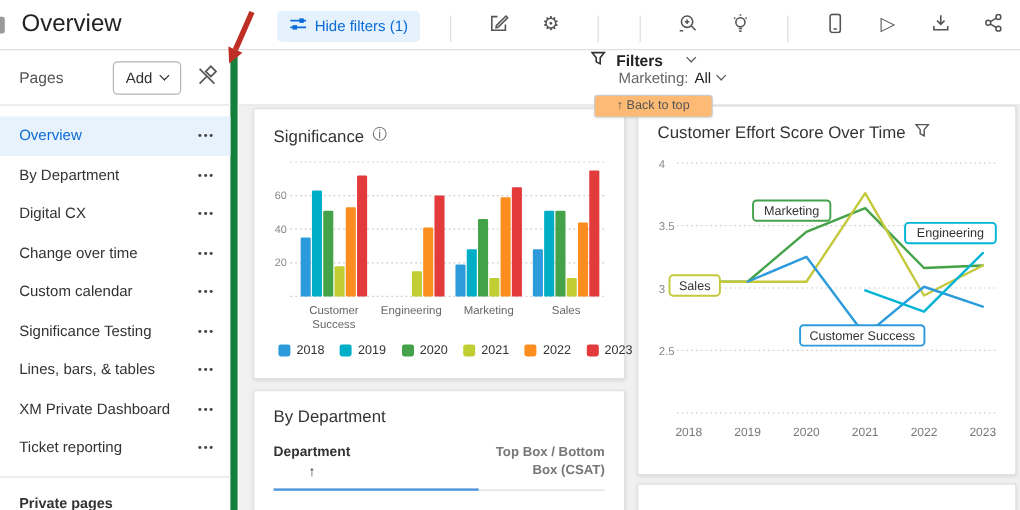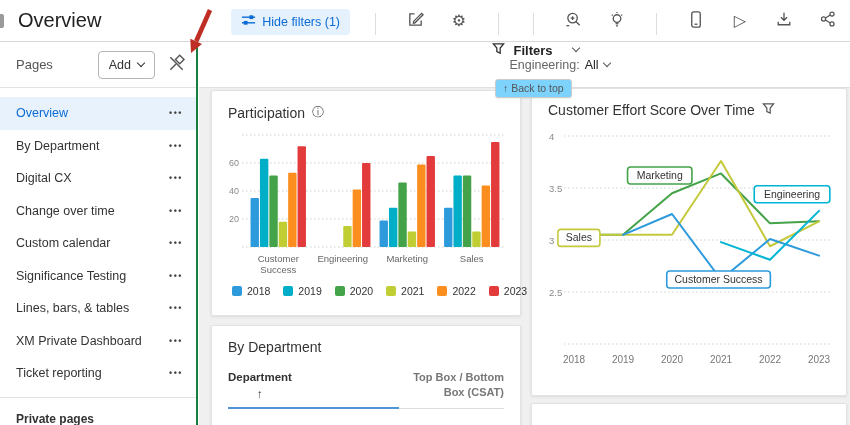--- a/index.html
+++ b/index.html
@@ -12,42 +12,42 @@
   .edge-sliver { position:absolute; left:0; top:14px; width:4px; height:14px; background:#9a9a9a; border-radius:0 2px 2px 0; }
   .page-title { font-size:20px; font-weight:500; color:#222; margin-left:18px; }
   .toolbar { margin-left:auto; display:flex; align-items:flex-end; padding-right:8px;gap:16px; }
   .pill-btn { background:#E5F1FC; color:#0B6BD6; border:none; border-radius:4px; height:26px; padding:0 10px; display:flex; align-items:center; gap:6px; font-size:12.5px; font-family:inherit; cursor:pointer; }
   .tb-divider { width:1px; height:22px; background:#ddd; margin:0 9px; }
   .tb-btn { background:none; border:none; width:28px; height:28px; display:flex; align-items:center; justify-content:center; color:#545454; cursor:pointer; font-family:inherit; }
   .tb-text-btn { background:none; border:none; height:28px; display:flex; align-items:center; gap:7px; color:#444; font-size:12.5px; cursor:pointer; font-family:inherit; padding:0 4px; }
   .glyph { font-size:16px; line-height:1; color:#545454; }
 
   
-  .sidebar { position:absolute; top:42px; left:0; width:198px; bottom:0; background:#fff; border-right:2px solid #15803d; }
+  .sidebar { position:absolute; top:42px; left:0; width:198px; bottom:0; background:#fff; border-right:6px solid #15803d; }
   .pages-header { height:46px; display:flex; align-items:center; padding:0 10px 0 16px; border-bottom:1px solid #e2e2e2; }
   .pages-title { font-size:13px; color:#555; flex:1; }
   .add-btn { border:1px solid #b5b5b5; border-radius:4px; height:27px; padding:13px 10px; font-size:12.5px; color:#333; display:flex; align-items:center; gap:7px; background:#fff; cursor:pointer; font-family:inherit; }
   .pin-btn { background:none; border:none; margin-left:12px; cursor:pointer; display:flex; align-items:center; }
   .page-list { padding-top:9px; }
   .page-item { height:32.5px; display:flex; align-items:center; justify-content:space-between; padding:0 13px 0 16px; font-size:12.5px; color:#333; cursor:pointer; }
   .page-item.selected { background:#E7F2FC; color:#0B6BD6; }
   .more-icon { color:#444; font-size:9px; letter-spacing:1.5px; font-weight:bold; }
   .sidebar-divider { border-top:1px solid #e2e2e2; margin-top:7px; }
   .private-pages { font-size:12px; font-weight:bold; color:#333; padding:14px 16px; }
 
   .chev { display:inline-block; width:6px; height:6px; border-right:1.5px solid currentColor; border-bottom:1.5px solid currentColor; transform:rotate(45deg); margin-top:-4px; }
 
   
   .main { position:absolute; top:42px; left:199px; right:0; bottom:0; background:#f0f0f0; }
   .filterbar { height:46px; background:#fff; border-bottom:1px solid #e0e0e0; display:flex; align-items:center; padding-left:22px;flex-direction:column; }
   .filters-label { font-weight:bold; font-size:13px; color:#222; display:flex; gap:8px; align-items:center; background:none; border:none; cursor:pointer; font-family:inherit; }
   .filters-chev { margin-left:12px; color:#555; }
   .dept-filter { margin-left:48px; font-size:12.5px; color:#666; display:flex; align-items:center; gap:5px; background:none; border:none; cursor:pointer; font-family:inherit; }
   .dept-value { color:#222; }
-  .back-to-top { position:absolute; left:296px; top:37px; background:#7dd3fc; border:1px solid #ccc; border-radius:3px; font-size:10.5px; color:#555; padding:2px 7px 3px; cursor:pointer; font-family:inherit; box-shadow:0 1px 2px rgba(0,0,0,.06); z-index:5; }
+  .back-to-top { position:absolute; left:296px; top:37px; background:#fdba74; border:1px solid #ccc; border-radius:3px; font-size:10.5px; color:#555; padding:2px 18px 3px; cursor:pointer; font-family:inherit; box-shadow:0 1px 2px rgba(0,0,0,.06); z-index:5; }
 
   .card { position:absolute; background:#fff; border:1px solid #e2e2e2; border-radius:2px; box-shadow:0 1px 3px rgba(0,0,0,.09); }
   .card-participation { left:12px; top:48px; width:310px; height:226px; padding:13px 16px; }
   .card-bydept { left:12px; top:283px; width:310px; height:170px; padding:13px 16px; }
   .card-ces { left:332px; top:46px; width:316px; height:308px; padding:13px 16px; }
   .card-empty { left:332px; top:361px; width:316px; height:80px; }
   .card-title-row { display:flex; align-items:center; gap:7px; font-size:14px; color:#333; }
   .info-glyph { font-size:12px; color:#555; }
 
   .legend { display:flex; gap:13px; margin-top:4px; padding-left:4px; }
@@ -218,31 +218,31 @@
     <button class="filters-label">
       <span>
         <svg width="13" height="13" viewBox="0 0 14 14" fill="none" stroke="#333" stroke-width="1.4">
           <path d="M1.5 2 H12.5 L8.8 6.5 V12 L5.2 10.3 V6.5 Z"></path>
         </svg>
       </span>
       <span>Filters</span>
       <span class="chev filters-chev"></span>
     </button>
     <button class="dept-filter">
-      <span>Engineering:</span>
+      <span>Marketing:</span>
       <span class="dept-value">All</span>
       <span class="chev" style="color:#555"></span>
     </button>
   </div>
 
   <button class="back-to-top">↑ Back to top</button>
 
   <div class="card card-participation">
     <div class="card-title-row">
-      <span>Participation</span>
+      <span>Significance</span>
       <span class="info-glyph">ⓘ</span>
     </div>
     <svg width="278" height="148" viewBox="0 0 278 148" style="margin-top:8px">
         <line x1="14" y1="118" x2="276" y2="118" stroke="#cdcdcd" stroke-width="1" stroke-dasharray="1.5,2.5"></line>
         <line x1="14" y1="90" x2="276" y2="90" stroke="#cdcdcd" stroke-width="1" stroke-dasharray="1.5,2.5"></line>
         <line x1="14" y1="62" x2="276" y2="62" stroke="#cdcdcd" stroke-width="1" stroke-dasharray="1.5,2.5"></line>
         <line x1="14" y1="34" x2="276" y2="34" stroke="#cdcdcd" stroke-width="1" stroke-dasharray="1.5,2.5"></line>
         <line x1="14" y1="6" x2="276" y2="6" stroke="#cdcdcd" stroke-width="1" stroke-dasharray="1.5,2.5"></line>
         <text x="11" y="93" font-size="9" fill="#8a8a8a" text-anchor="end">20</text>
         <text x="11" y="65" font-size="9" fill="#8a8a8a" text-anchor="end">40</text>

